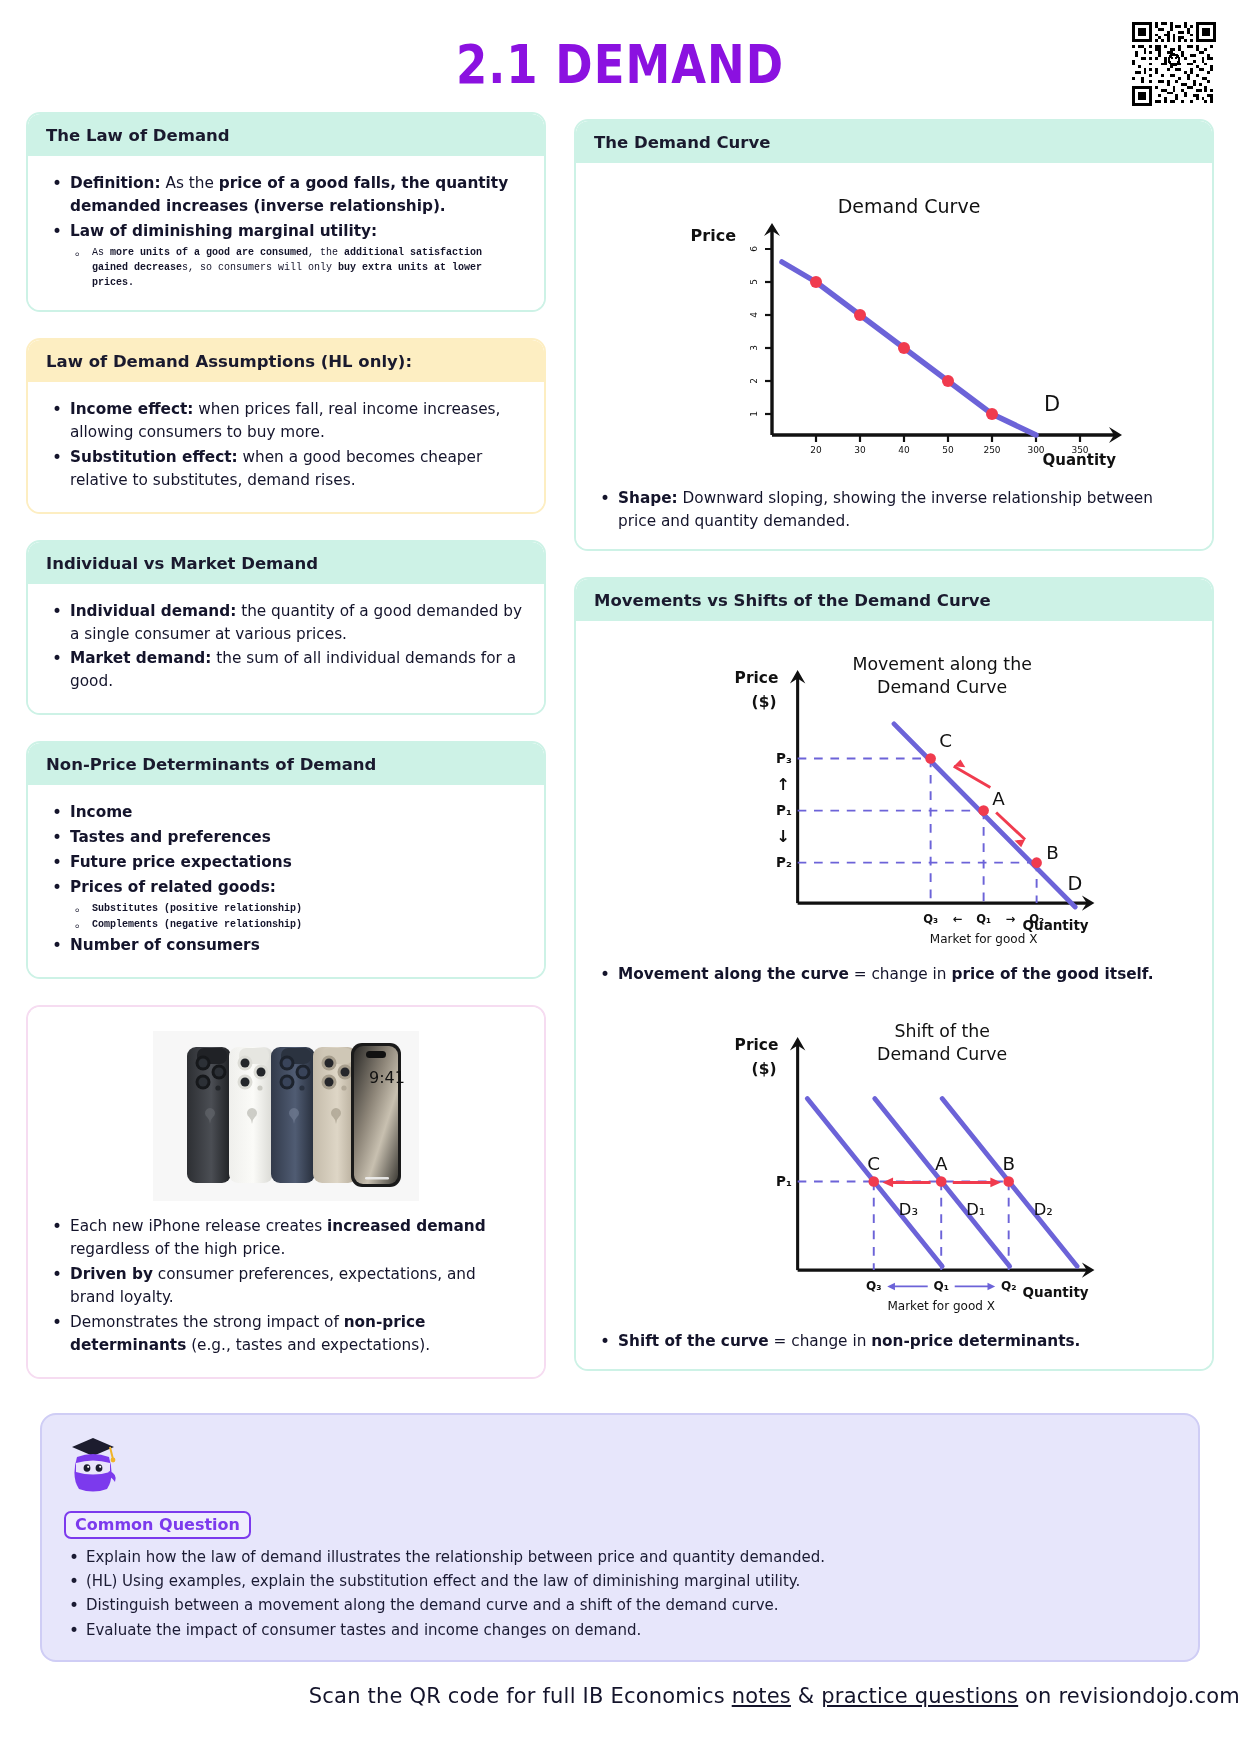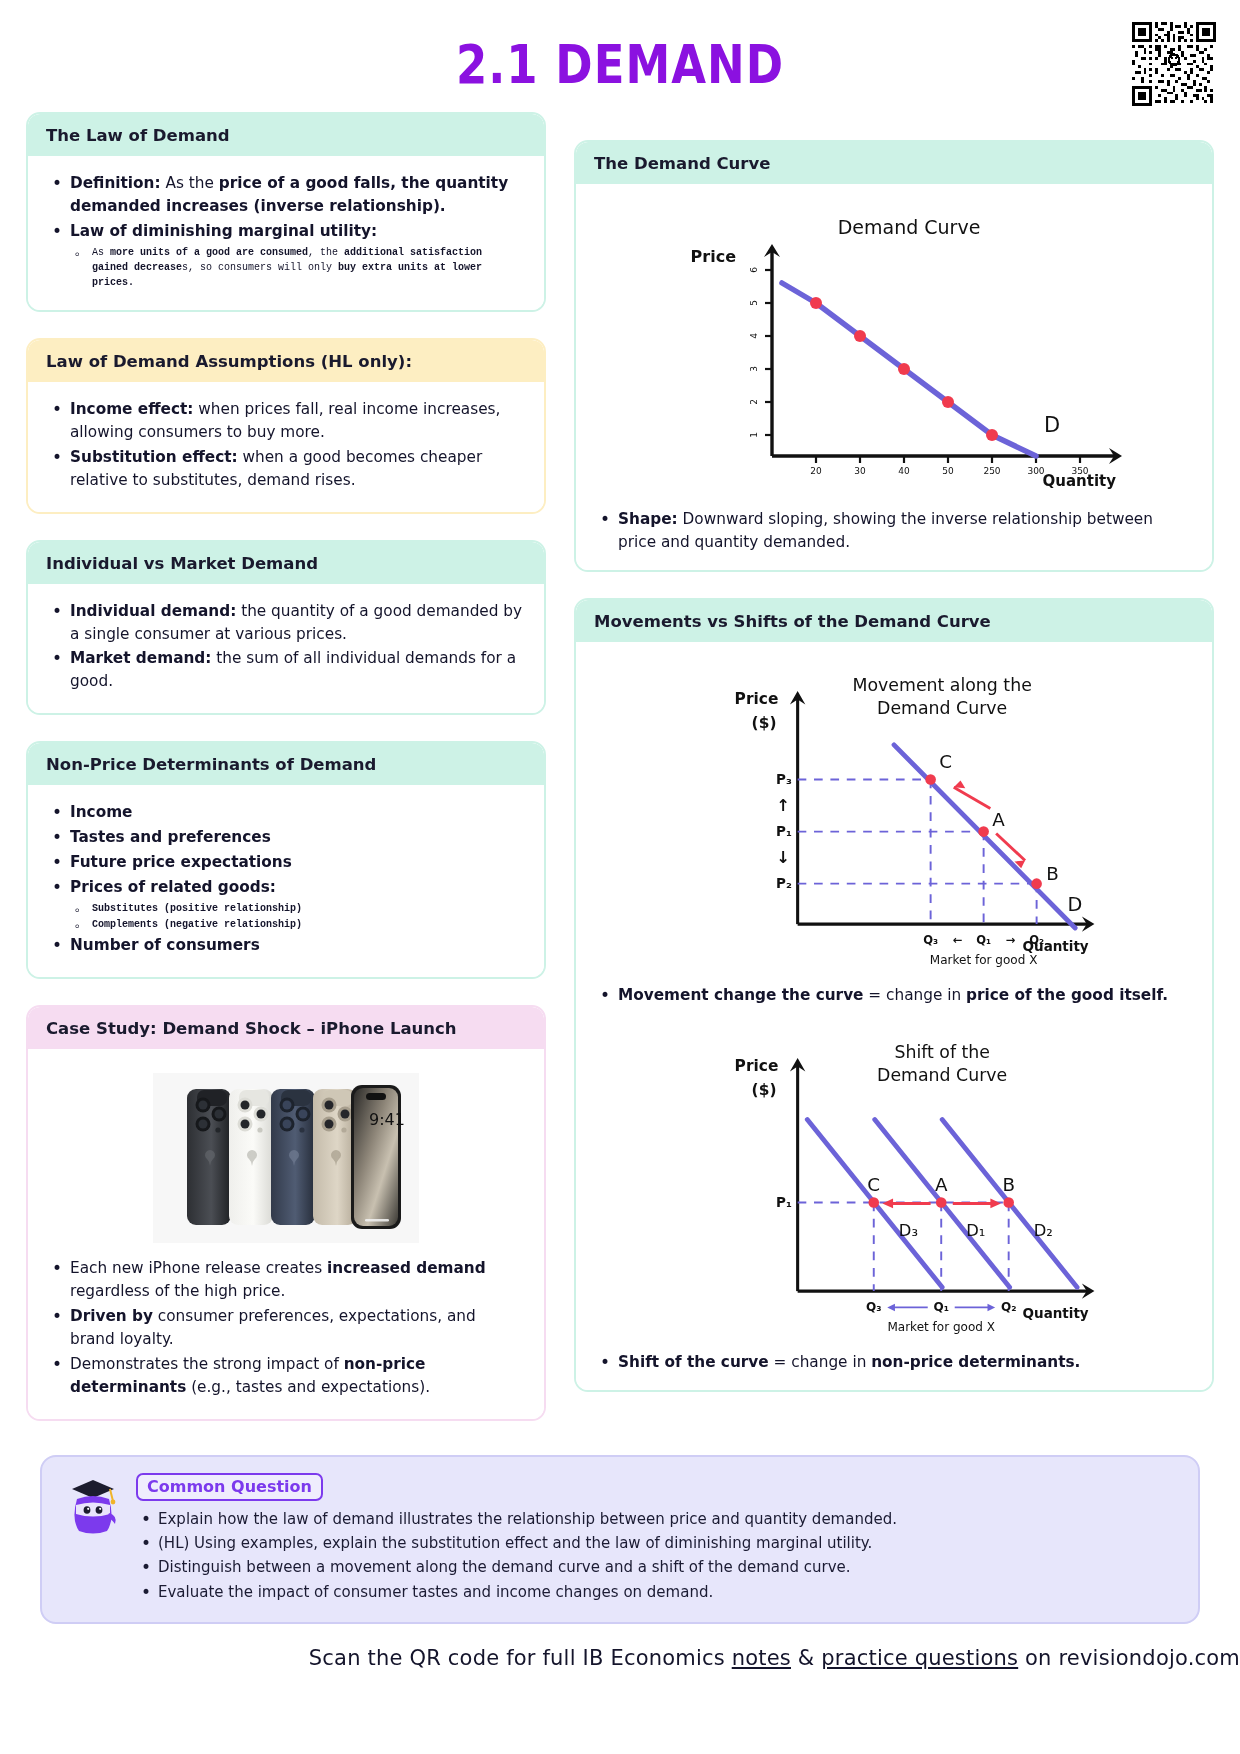--- a/index.html
+++ b/index.html
@@ -95,21 +95,21 @@
     overflow: hidden;
   }
 
   
   .cq {
     margin: 8px 40px 0 40px;
     background: #e7e6fb;
     border: 2px solid #cfcdf5;
     border-radius: 16px;
     padding: 16px 22px 18px 22px;
-    display: flex; gap: 14px; align-items: flex-start;
+    display: flex; gap: 14px; align-items: flex-start; flex-direction: column;
   }
   .cq-badge {
     display: inline-block;
     border: 2px solid #7c3aed;
     border-radius: 7px;
     padding: 2px 9px 3px 9px;
     color: #7c3aed;
     font-weight: 700;
     font-size: 16px;
     background: #efedfd;
@@ -335,21 +335,20 @@
                 <li><b>Substitutes (positive relationship)</b></li>
                 <li><b>Complements (negative relationship)</b></li>
               </ul>
             </li>
             <li><b>Number of consumers</b></li>
           </ul>
         </div>
       </div>
 
       <div class="card pink">
-        <div class="card-head">Case Study: Demand Shock – iPhone Launch</div>
         <div class="card-body">
 
           <div class="iphone-stage">
             <svg width="266" height="170" viewBox="0 0 266 170">
               <rect width="266" height="170" fill="#f7f7f7"></rect>
               <defs>
                 <linearGradient id="g1" x1="0" y1="0" x2="1" y2="0">
                   <stop offset="0%" stop-color="#2d2f33"></stop>
                     <stop offset="55%" stop-color="#4b4e54"></stop>
                     <stop offset="100%" stop-color="#1e2023"></stop>
@@ -585,21 +584,21 @@
                 <text x="316" y="293">←</text>
                 <text x="343" y="293">Q₁</text>
                 <text x="371" y="293">→</text>
                 <text x="398" y="293">Q₂</text>
               </g>
               <text x="343" y="313" text-anchor="middle" font-size="12.5">Market for good X</text>
             </svg>
           </div>
 
           <ul class="bl note-list">
-            <li><b>Movement change the curve</b><span> = change in </span><b>price of the good itself.</b></li>
+            <li><b>Movement along the curve</b><span> = change in </span><b>price of the good itself.</b></li>
           </ul>
 
           <div class="fig-wrap" style="margin-top:14px;">
             <svg class="fig" viewBox="0 0 500 330" width="100%" height="318">
               <text x="300" y="30" text-anchor="middle" font-size="18">Shift of the</text>
               <text x="300" y="54" text-anchor="middle" font-size="18">Demand Curve</text>
 
               <text x="130" y="44" text-anchor="end" font-size="16" font-weight="700">Price</text>
               <text x="128" y="68" text-anchor="end" font-size="16" font-weight="700">($)</text>
 

